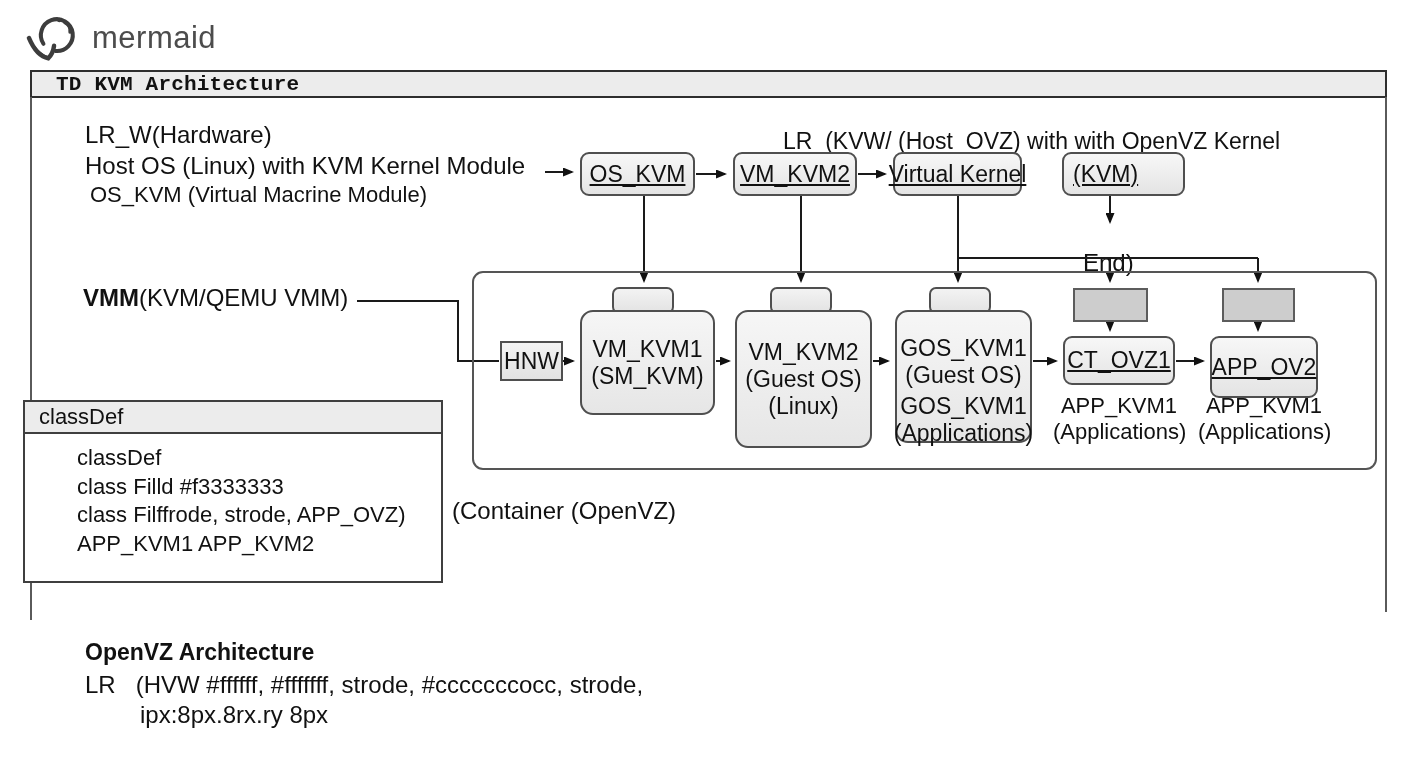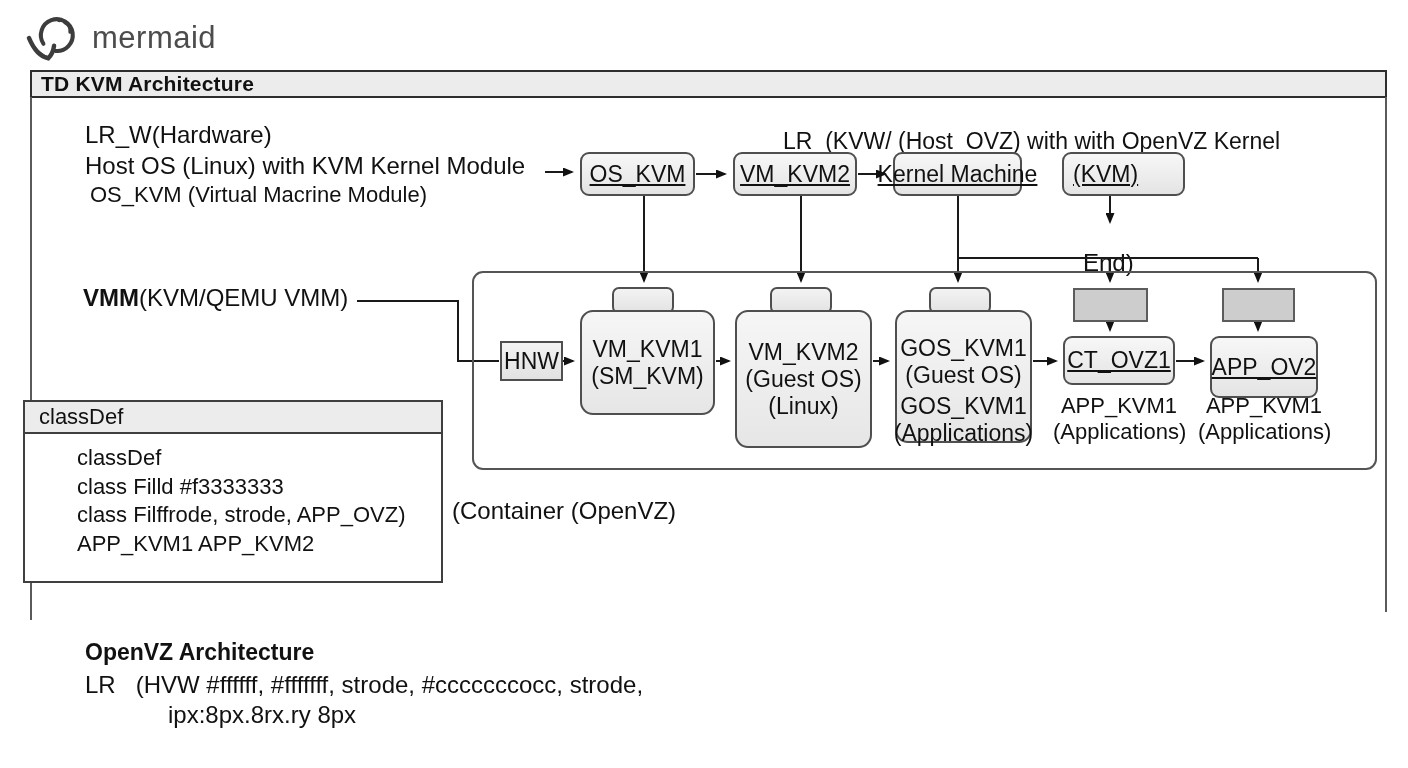--- a/index.html
+++ b/index.html
@@ -18,21 +18,21 @@
         font-size:23px;line-height:27px;color:#111;text-align:center;}
   .tab{position:absolute;box-sizing:border-box;border:2px solid #4f4f4f;border-radius:7px;
         background:linear-gradient(#f3f3f3,#e3e3e3);}
   .grayrect{position:absolute;box-sizing:border-box;border:2px solid #5c5c5c;background:#cdcdcd;}
   .sharprect{position:absolute;box-sizing:border-box;border:2px solid #4f4f4f;
         background:linear-gradient(#f3f3f3,#e2e2e2);display:flex;align-items:center;justify-content:center;
         font-size:23px;}
 
   .titlebar{position:absolute;left:30px;top:70px;width:1357px;height:28px;box-sizing:border-box;
         background:#ececec;border:2px solid #2e2e2e;display:flex;align-items:center;}
-  .titlebar span{font-weight:bold;font-size:21px;padding-left:9px;letter-spacing:0.2px;}
+  .titlebar span{font-weight:bold;font-size:21px;padding-left:24px;letter-spacing:0.2px;font-family:Liberation Mono, monospace;}
   .frameline{position:absolute;background:#5a5a5a;}
 
   .txt{position:absolute;white-space:pre;}
   .t24{font-size:24px;line-height:30px;}
   .t23{font-size:23px;line-height:29px;}
   .t22{font-size:22px;line-height:28px;}
   .bold{font-weight:bold;}
 
   .sublabel{position:absolute;text-align:center;font-size:22px;line-height:26px;white-space:nowrap;}
 
@@ -109,21 +109,21 @@
     </g>
   </svg>
 
   <div class="node" style="left:580px;top:152px;width:115px;height:44px;">
     <span class="lbl">OS_KVM</span>
   </div>
   <div class="node" style="left:733px;top:152px;width:124px;height:44px;">
     <span class="lbl">VM_KVM2</span>
   </div>
   <div class="node" style="left:893px;top:152px;width:129px;height:44px;">
-    <span class="lbl">Kernel Machine</span>
+    <span class="lbl">Virtual Kernel</span>
   </div>
   <div class="node" style="left:1062px;top:152px;width:123px;height:44px;justify-content:flex-start;padding-left:9px;">
     <span class="lbl">(KVM)</span>
   </div>
 
   <div class="container-box"></div>
 
   <div class="sharprect" style="left:500px;top:341px;width:63px;height:40px;">
     <span>HNW</span>
   </div>
@@ -173,15 +173,15 @@
       <div>class Filld #f3333333</div>
       <div>class Filffrode, strode, APP_OVZ)</div>
       <div>APP_KVM1 APP_KVM2</div>
     </div>
   </div>
 
   <div class="txt t24" style="left:452px;top:496px;">(Container (OpenVZ)</div>
 
   <div class="txt t23 bold" style="left:85px;top:638px;">OpenVZ Architecture</div>
   <div class="txt t24" style="left:85px;top:670px;">LR   (HVW #ffffff, #fffffff, strode, #cccccccocc, strode,</div>
-  <div class="txt t24" style="left:140px;top:700px;margin-left:28px;">ipx:8px.8rx.ry 8px</div>
+  <div class="txt t24" style="left:140px;top:700px;">ipx:8px.8rx.ry 8px</div>
 
 </div>
 
 </body></html>

